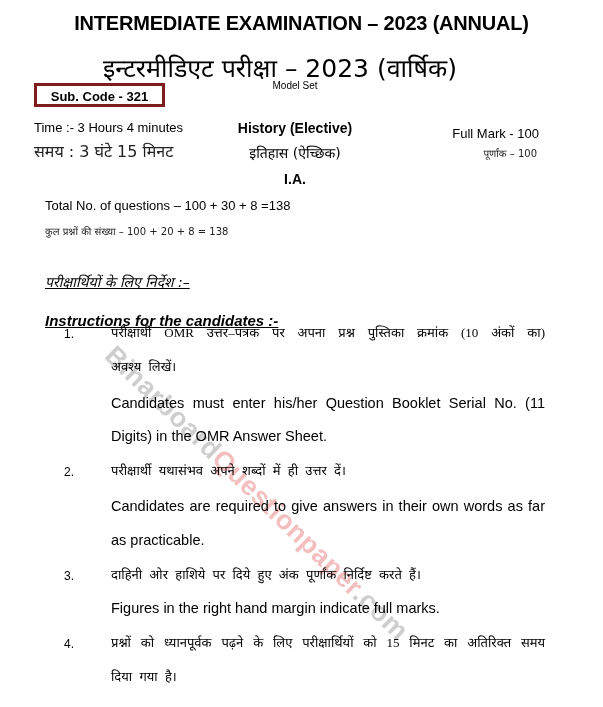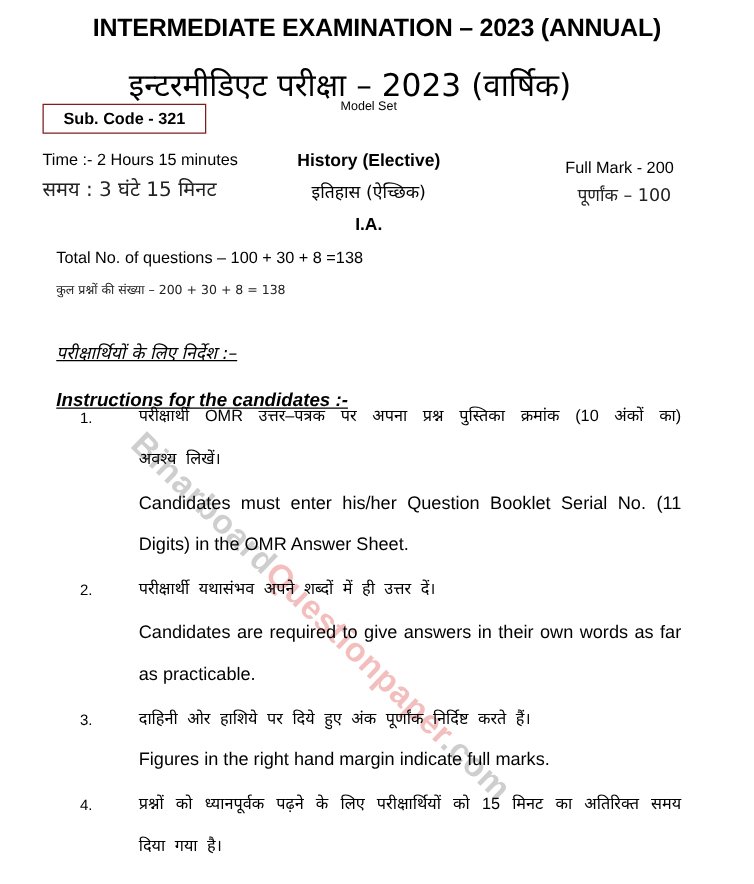--- a/index.html
+++ b/index.html
@@ -23,37 +23,37 @@
     letter-spacing: -0.2px;
   }
   .title-hi {
     left: 0; width: 560px; top: 50px;
     text-align: center;
     font-size: 25px;
     font-family: "DejaVu Sans", sans-serif;
   }
   .subcode-box {
     left: 34px; top: 83px; width: 131px; height: 24px;
-    border: 1px solid #7f1d1d;
+    border: 3px solid #7f1d1d;
     box-sizing: border-box;
     text-align: center;
     font-size: 13px; font-weight: bold;
     line-height: 22px;
   }
   .center-col {
     left: 215px; width: 160px; text-align: center;
   }
   .model-set { top: 80px; font-size: 10px; font-weight: normal; }
   .subject-en { top: 120px; font-size: 14px; font-weight: bold; }
   .subject-hi { top: 143px; font-size: 14px; font-family: "DejaVu Sans", sans-serif; }
   .ia { top: 171px; font-size: 14px; font-weight: bold; }
   .time-en { left: 34px; top: 120px; font-size: 13px; }
   .time-hi { left: 34px; top: 140px; font-size: 16px; color: #222; font-family: "DejaVu Sans", sans-serif; }
   .fullmark-en { right: 64px; top: 126px; font-size: 13px; }
-  .fullmark-hi { right: 66px; top: 146px; font-size: 14px; color: #222; font-family: "DejaVu Sans", sans-serif; }
+  .fullmark-hi { right: 66px; top: 146px; font-size: 10px; color: #222; font-family: "DejaVu Sans", sans-serif; }
   .total-en { left: 45px; top: 198px; font-size: 13px; }
   .total-hi { left: 45px; top: 224px; font-size: 10px; color: #222; font-family: "DejaVu Sans", sans-serif; }
   .instr-hi {
     left: 45px; top: 272px;
     font-size: 14px; font-style: italic;
     text-decoration: underline;
     font-family: "DejaVu Sans", sans-serif;
     text-align: right;
   }
   .instr-en {
@@ -63,21 +63,21 @@
   }
   .num {
     left: 64px; font-size: 12px;
   }
   .line {
     left: 111px; width: 434px;
     font-size: 14.5px;
   }
   .line.hi {
     font-size: 13px;
-    font-family: Liberation Sans, sans-serif;
+    font-family: Liberation Serif, serif;
     word-spacing: 4px;
   }
   .line.justify {
     text-align: justify;
     text-align-last: justify;
   }
   .watermark {
     position: absolute;
     left: 120px; top: 340px;
     transform-origin: 0 0;
@@ -102,28 +102,28 @@
 <div class="abs title-en">INTERMEDIATE EXAMINATION – 2023 (ANNUAL)</div>
 <div class="abs title-hi">इन्टरमीडिएट परीक्षा  –  2023  (वार्षिक)</div>
 
 <div class="abs subcode-box">Sub. Code - 321</div>
 
 <div class="abs center-col model-set">Model Set</div>
 <div class="abs center-col subject-en">History (Elective)</div>
 <div class="abs center-col subject-hi">इतिहास (ऐच्छिक)</div>
 <div class="abs center-col ia">I.A.</div>
 
-<div class="abs time-en">Time :- 2 Hours 15 minutes</div>
+<div class="abs time-en">Time :- 3 Hours 4 minutes</div>
 <div class="abs time-hi">समय : 3 घंटे 15 मिनट</div>
 
-<div class="abs fullmark-en">Full Mark - 200</div>
+<div class="abs fullmark-en">Full Mark - 100</div>
 <div class="abs fullmark-hi">पूर्णांक  –  100</div>
 
 <div class="abs total-en">Total No. of questions – 100 + 30 + 8 =138</div>
-<div class="abs total-hi">कुल प्रश्नों की संख्या – 200 + 30 + 8 = 138</div>
+<div class="abs total-hi">कुल प्रश्नों की संख्या – 100 + 20 + 8 = 138</div>
 
 <div class="abs instr-hi">परीक्षार्थियों के लिए निर्देश :–</div>
 <div class="abs instr-en">Instructions for the candidates :-</div>
 
 <div>
   <div class="abs num" style="top:327px;">1.</div>
   <div class="abs line hi justify" style="top:323px;">परीक्षार्थी OMR उत्तर–पत्रक पर अपना प्रश्न पुस्तिका क्रमांक (10 अंकों का)</div>
   <div class="abs line hi" style="top:357px;">अवश्य लिखें।</div>
   <div class="abs line justify" style="top:395px;">Candidates must enter his/her Question Booklet Serial No. (11</div>
   <div class="abs line" style="top:428px;">Digits) in the OMR Answer Sheet.</div>

